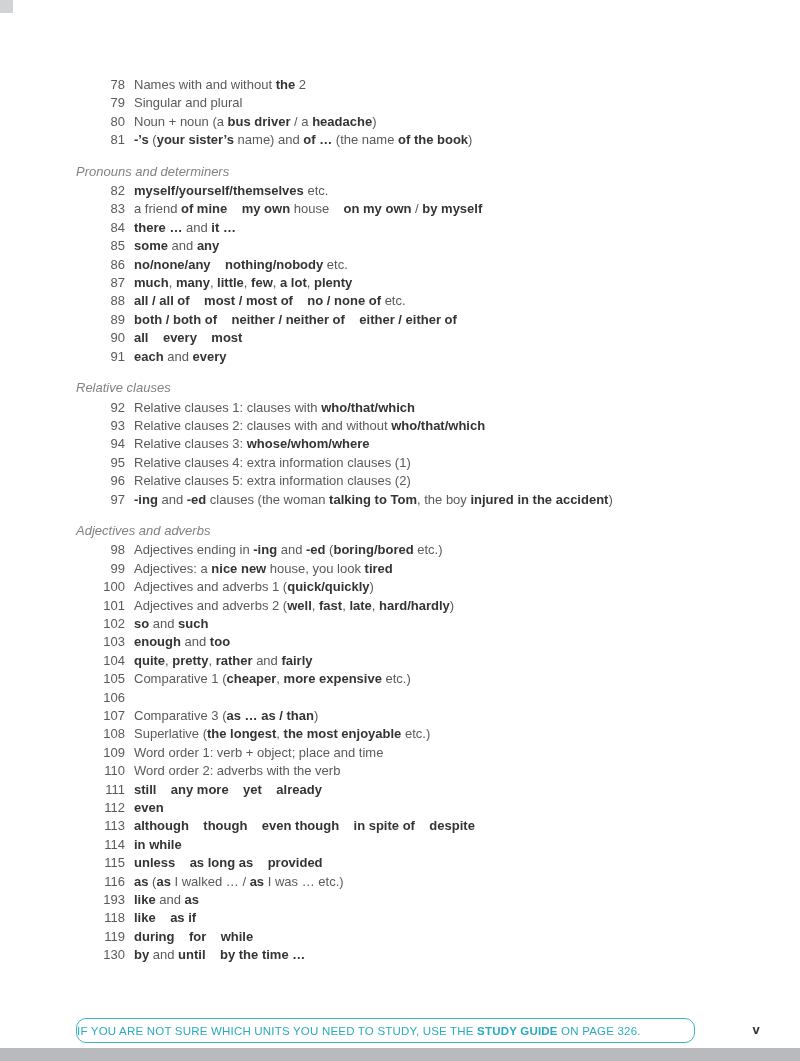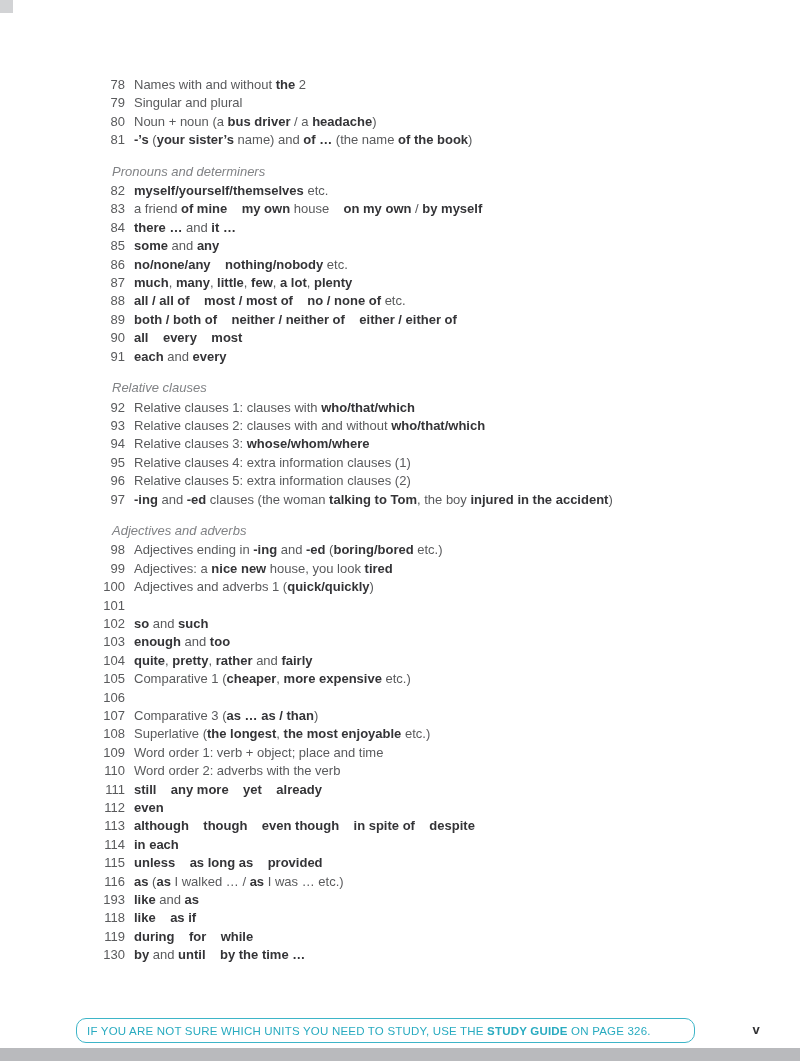--- a/index.html
+++ b/index.html
@@ -33,31 +33,30 @@
   }
   .txt { white-space: pre-wrap; }
   .b { font-weight: bold; color: #343437; }
   .section-heading {
     font-size: 13px;
     line-height: 18.4px;
     font-style: italic;
     color: #808285;
     margin-top: 13px;
     margin-bottom: 1px;
-    padding-left: 112px;
+    padding-left: 76px;
   }
   .study-box {
     position: absolute;
     left: 76px; top: 1018px;
     width: 619px; height: 25px;
     border: 1px solid #3db5c8;
     border-radius: 10px;
     display: flex;
     align-items: center;
-    padding-left: 10px;
     font-size: 11.5px;
     letter-spacing: 0.2px;
     color: #29abc0;
     background: #ffffff;
     white-space: pre-wrap;
   }
   .study-box .b { font-weight: bold; color: #29abc0; }
   .page-num {
     position: absolute;
     left: 744px; top: 1022px;
@@ -170,20 +169,21 @@
     <div class="row">
       <span class="num">99</span>
       <span class="txt"><span>Adjectives: a </span><span class="b">nice new</span><span> house, you look </span><span class="b">tired</span></span>
     </div>
     <div class="row">
       <span class="num">100</span>
       <span class="txt"><span>Adjectives and adverbs 1 (</span><span class="b">quick/quickly</span><span>)</span></span>
     </div>
     <div class="row">
       <span class="num">101</span>
+      <span class="txt"><span>Adjectives and adverbs 2 (</span><span class="b">well</span><span>, </span><span class="b">fast</span><span>, </span><span class="b">late</span><span>, </span><span class="b">hard/hardly</span><span>)</span></span>
     </div>
     <div class="row">
       <span class="num">102</span>
       <span class="txt"><span class="b">so</span><span> and </span><span class="b">such</span></span>
     </div>
     <div class="row">
       <span class="num">103</span>
       <span class="txt"><span class="b">enough</span><span> and </span><span class="b">too</span></span>
     </div>
     <div class="row">
@@ -220,21 +220,21 @@
     <div class="row">
       <span class="num">112</span>
       <span class="txt"><span class="b">even</span></span>
     </div>
     <div class="row">
       <span class="num">113</span>
       <span class="txt"><span class="b">although    though    even though    in spite of    despite</span></span>
     </div>
     <div class="row">
       <span class="num">114</span>
-      <span class="txt"><span class="b">in each</span></span>
+      <span class="txt"><span class="b">in while</span></span>
     </div>
     <div class="row">
       <span class="num">115</span>
       <span class="txt"><span class="b">unless    as long as    provided</span></span>
     </div>
     <div class="row">
       <span class="num">116</span>
       <span class="txt"><span class="b">as</span><span> (</span><span class="b">as</span><span> I walked … / </span><span class="b">as</span><span> I was … etc.)</span></span>
     </div>
     <div class="row">

